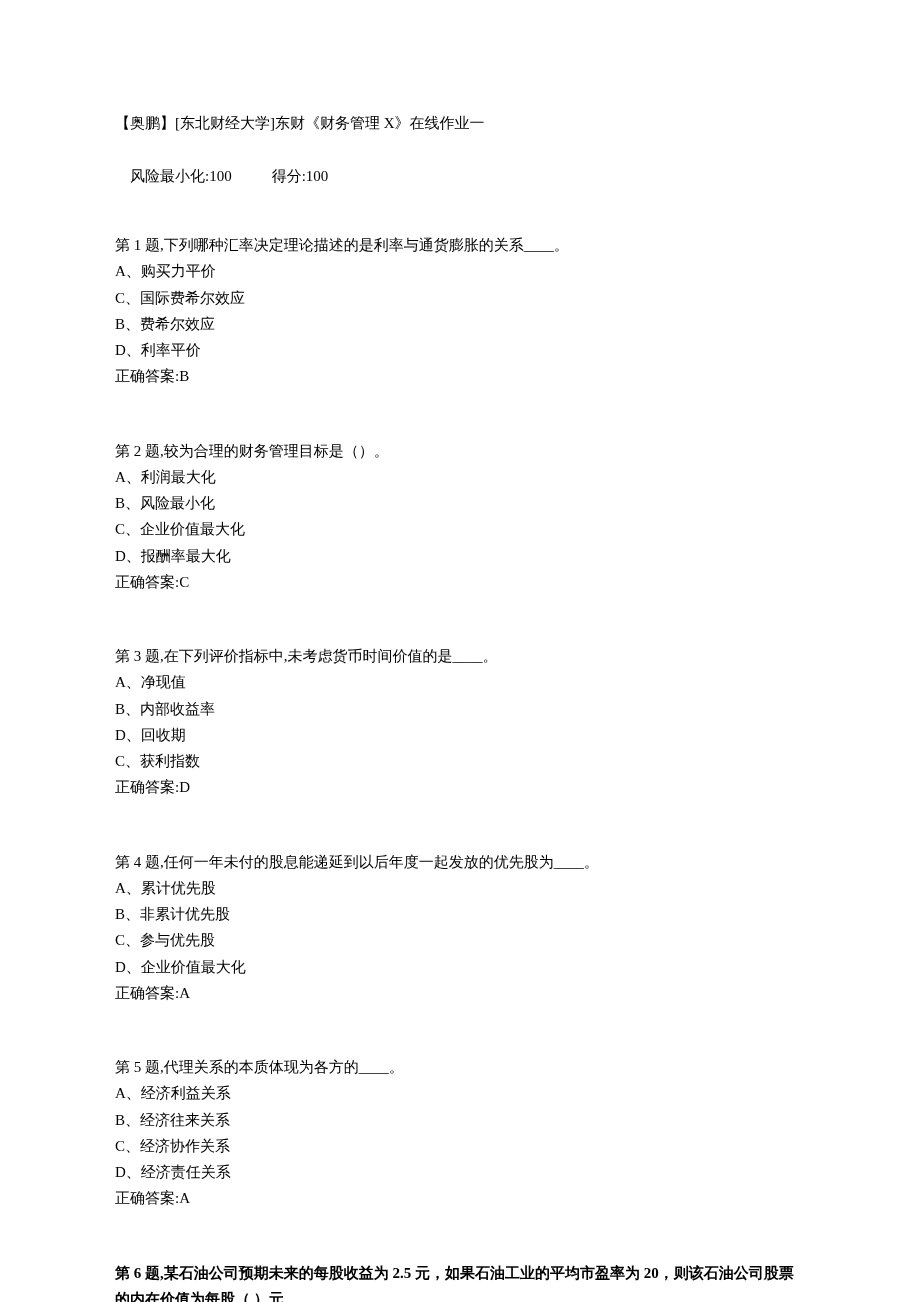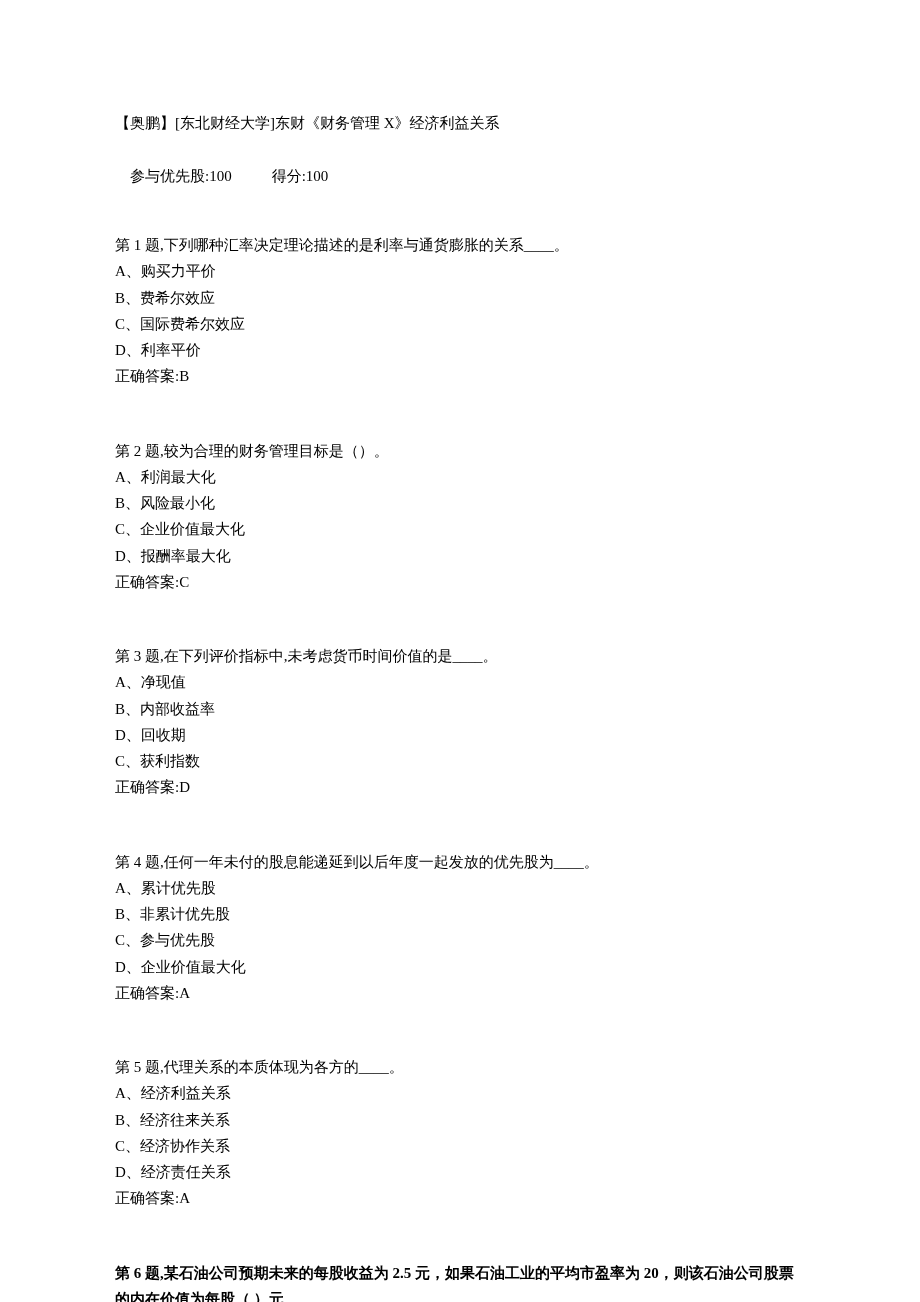--- a/index.html
+++ b/index.html
@@ -24,32 +24,32 @@
     }
     .score-line span.gap {
       display: inline-block;
       width: 40px;
     }
   </style>
 </head>
 <body>
 
 <div class="header">
-  <div class="line">【奥鹏】[东北财经大学]东财《财务管理 X》经济利益关系</div>
+  <div class="line">【奥鹏】[东北财经大学]东财《财务管理 X》在线作业一</div>
   <div class="line score-line">
-    <span>参与优先股:</span><span>100</span><span class="gap"></span><span>得分:</span><span>100</span>
+    <span>风险最小化:</span><span>100</span><span class="gap"></span><span>得分:</span><span>100</span>
   </div>
 </div>
 
 <div id="questions">
     <div class="block" style="margin-top: 17px;">
       <div class="line">第 1 题,下列哪种汇率决定理论描述的是利率与通货膨胀的关系____。</div>
       <div class="line">A、购买力平价</div>
+      <div class="line">C、国际费希尔效应</div>
       <div class="line">B、费希尔效应</div>
-      <div class="line">C、国际费希尔效应</div>
       <div class="line">D、利率平价</div>
       <div class="line">正确答案:B</div>
     </div>
     <div class="block" style="margin-top: 0px;">
       <div class="line">第 2 题,较为合理的财务管理目标是（）。</div>
       <div class="line">A、利润最大化</div>
       <div class="line">B、风险最小化</div>
       <div class="line">C、企业价值最大化</div>
       <div class="line">D、报酬率最大化</div>
       <div class="line">正确答案:C</div>

